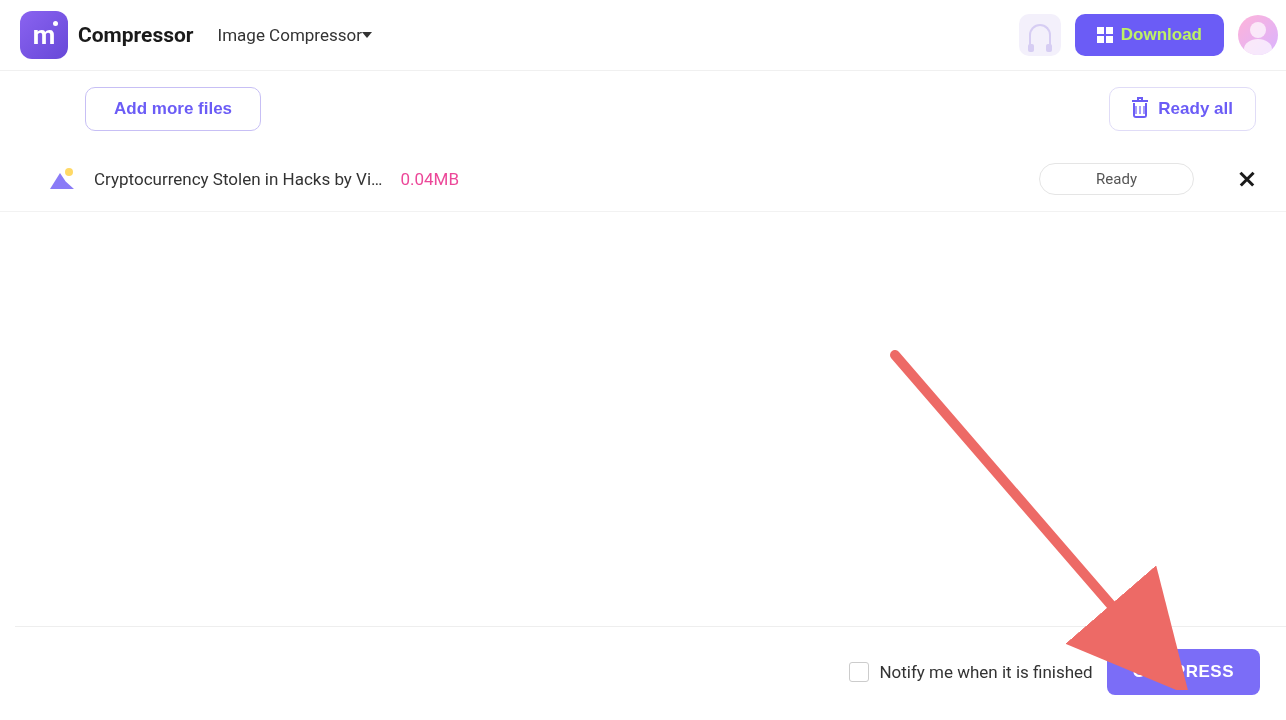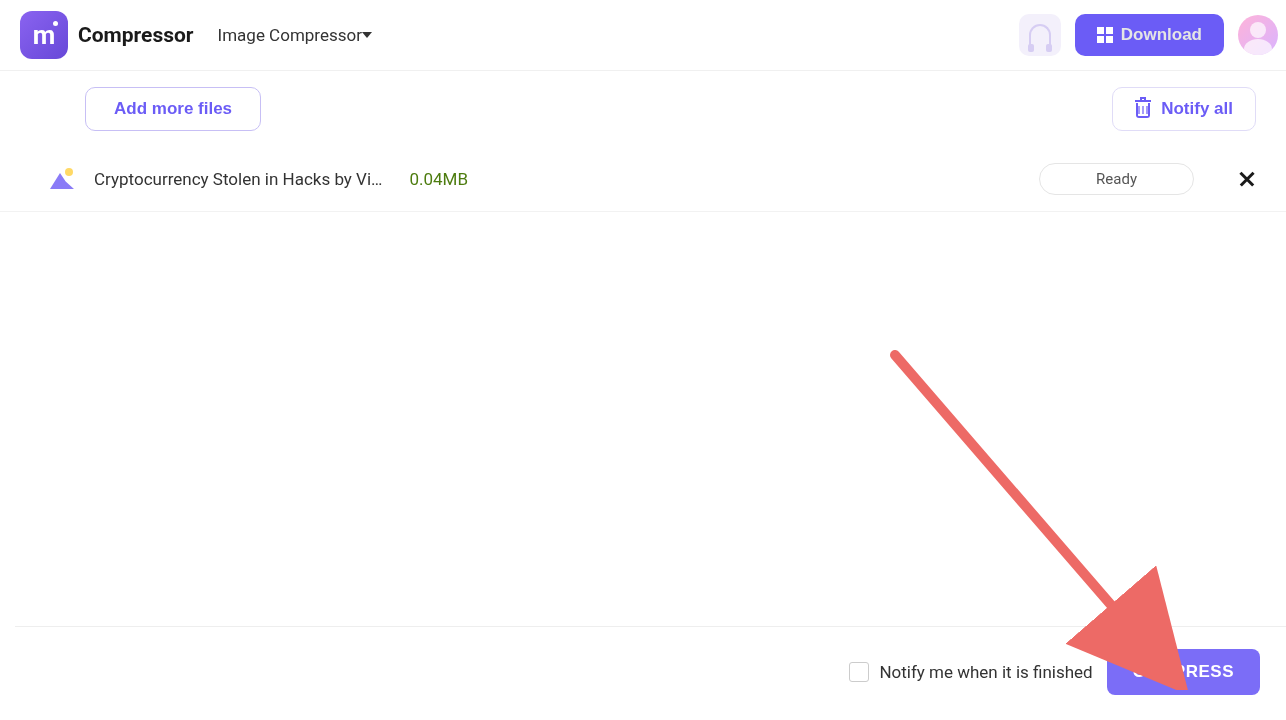--- a/index.html
+++ b/index.html
@@ -101,21 +101,21 @@
       border-radius: 2px;
       bottom: -6px;
     }
     .headphone-icon::before { left: -3px; }
     .headphone-icon::after { right: -3px; }
     .download-btn {
       display: flex;
       align-items: center;
       gap: 8px;
       background: #6b5cf6;
-      color: #e5e5e5;
+      color: #bef264;
       padding: 11px 22px;
       border-radius: 10px;
       font-size: 17px;
       font-weight: 600;
       cursor: pointer;
       border: none;
     }
     .windows-icon {
       display: grid;
       grid-template-columns: 1fr 1fr;
@@ -254,22 +254,22 @@
     .file-name {
       font-size: 17px;
       color: #333;
       max-width: 320px;
       white-space: nowrap;
       overflow: hidden;
       text-overflow: ellipsis;
     }
     .file-size {
       font-size: 17px;
-      color: #4d7c0f;
-      margin-left: 27px;
+      color: #ec4899;
+      margin-left: 18px;
     }
     .file-right {
       margin-left: auto;
       display: flex;
       align-items: center;
       gap: 44px;
     }
     .status-pill {
       border: 1px solid #e5e5e5;
       border-radius: 20px;
@@ -375,21 +375,21 @@
   </div>
 </div>
 
 <div class="toolbar">
   <button class="add-btn">Add more files</button>
   <button class="delete-btn">
     <span class="trash-icon">
       <span class="trash-lid"></span>
       <span class="trash-lines"></span>
     </span>
-    <span>Notify all</span>
+    <span>Ready all</span>
   </button>
 </div>
 
 <div class="file-row">
   <span class="file-icon">
     <svg width="28" height="24" viewBox="0 0 28 24">
       <path d="M2 22 L12 6 L20 18 L16 13 L26 22 Z" fill="#8a7bf7"></path>
       <circle cx="21" cy="5" r="4" fill="#ffd966"></circle>
     </svg>
   </span>

